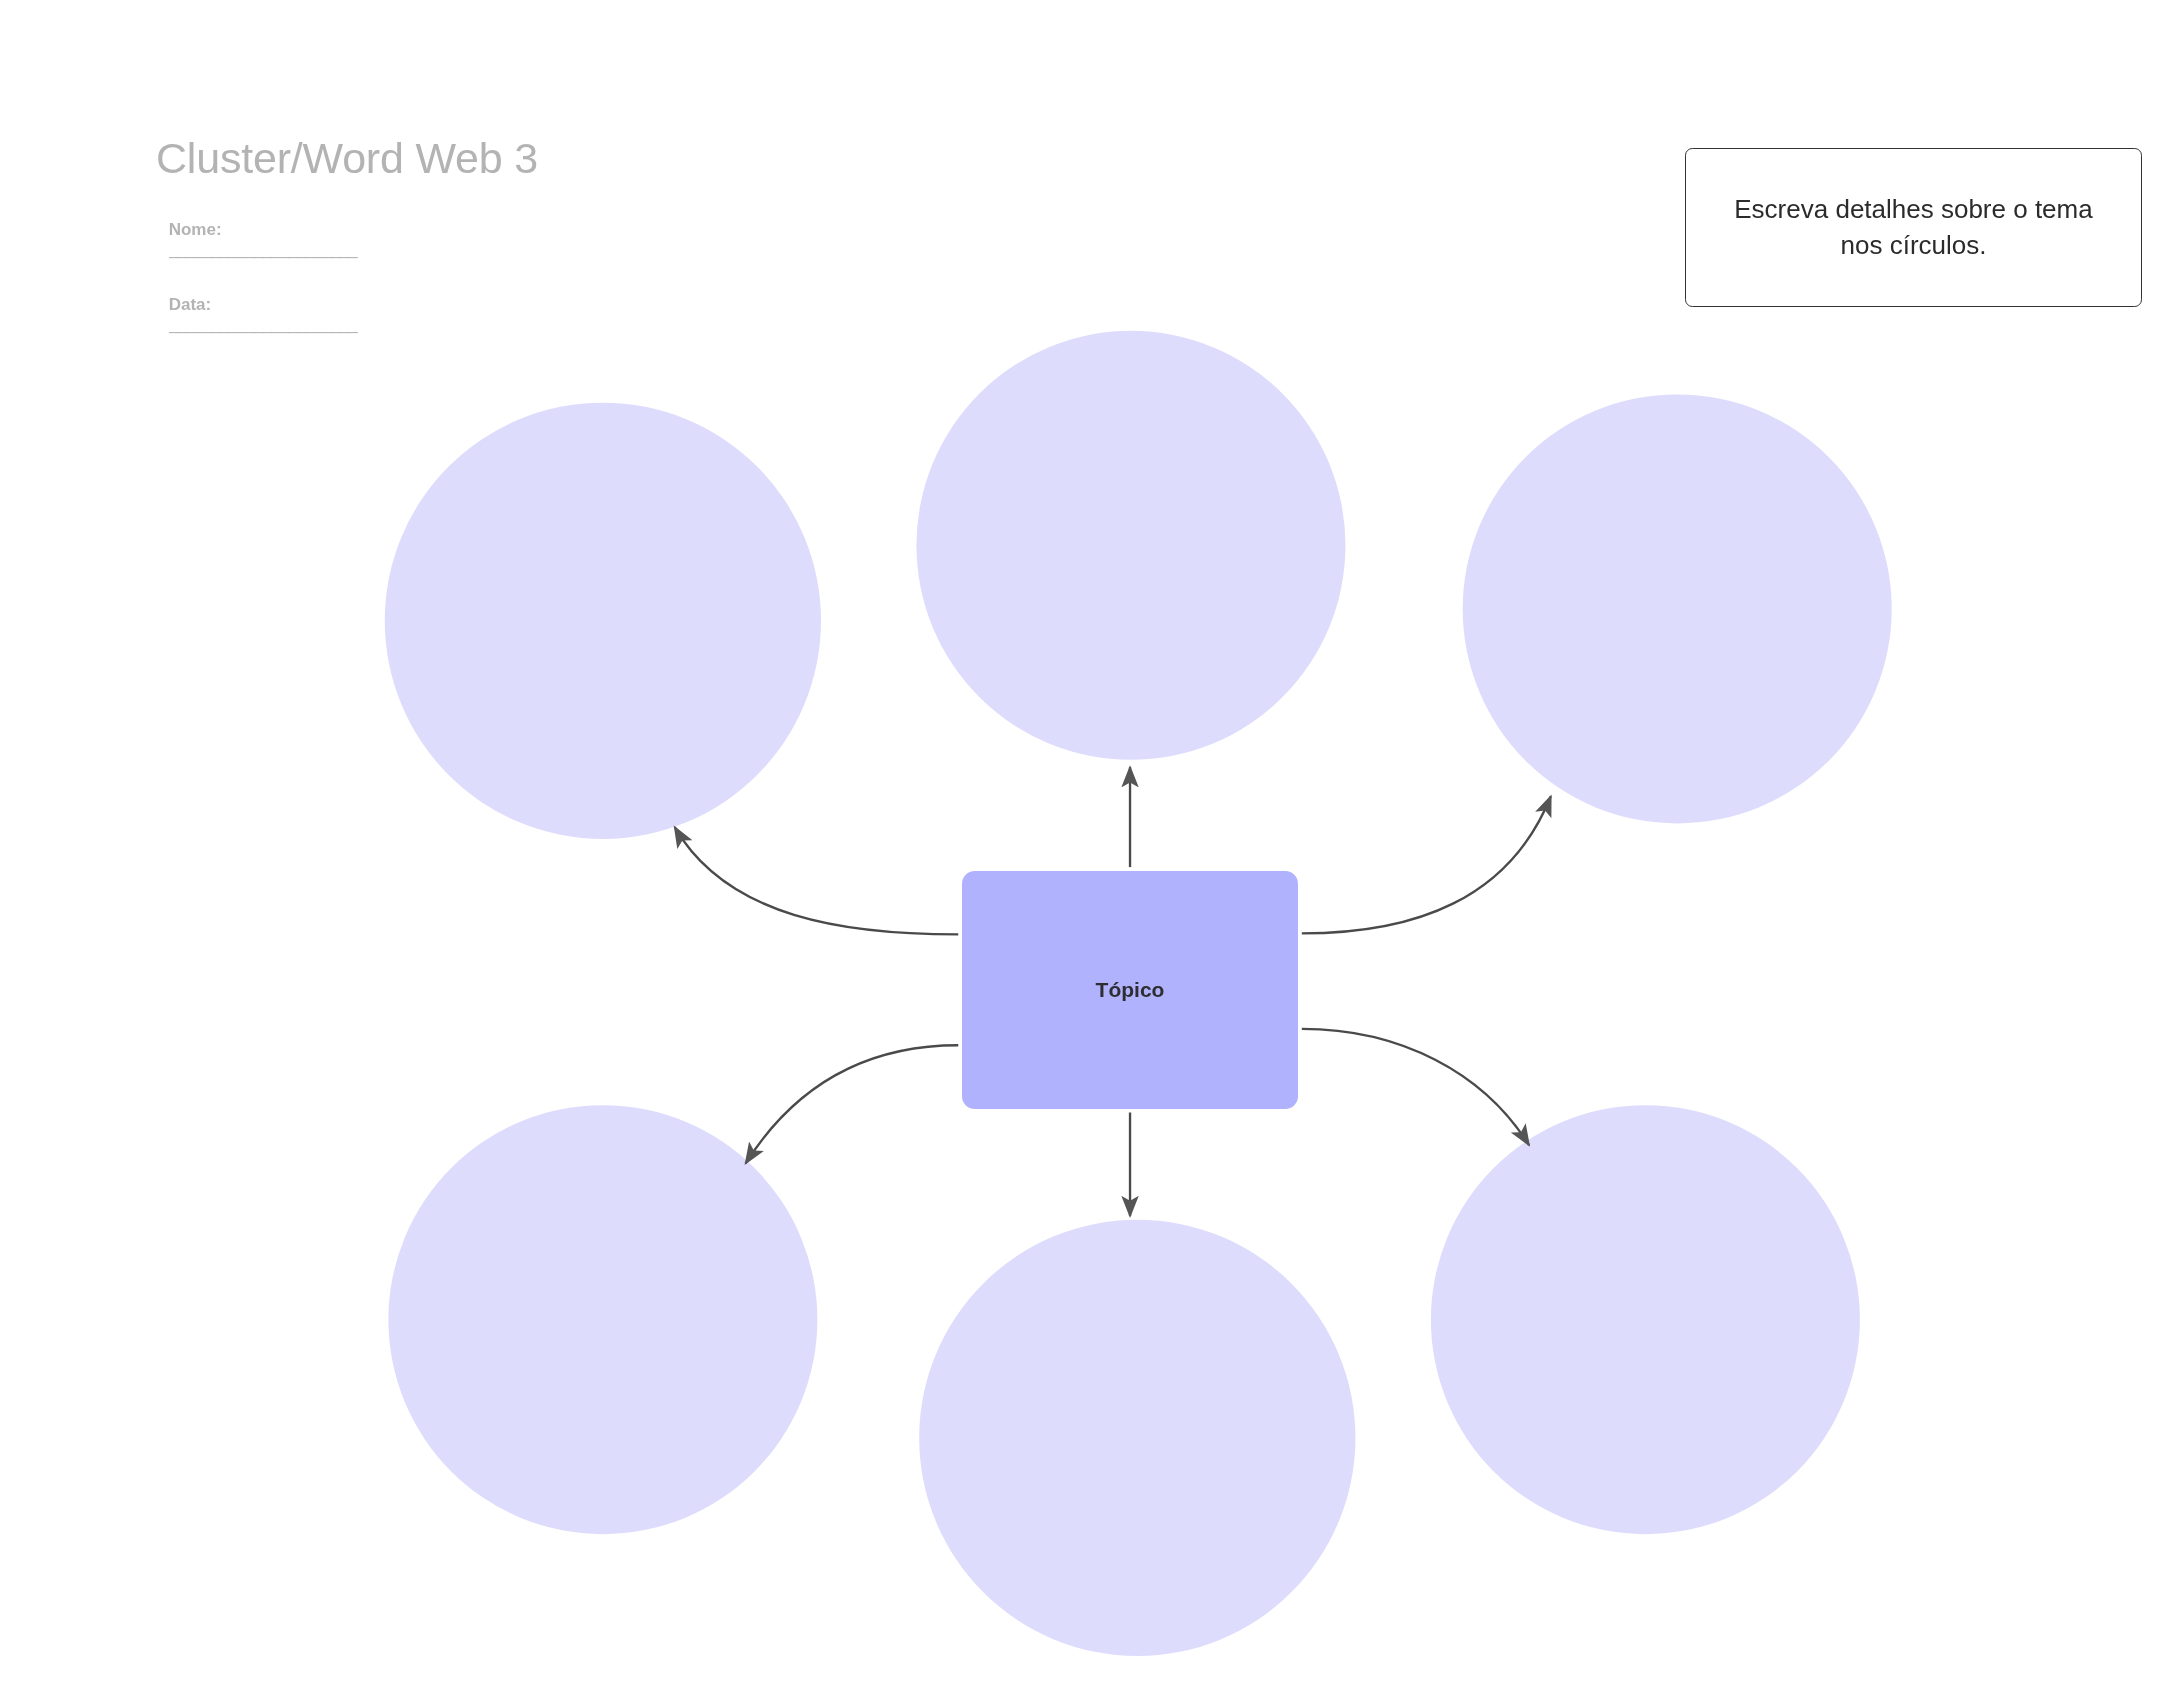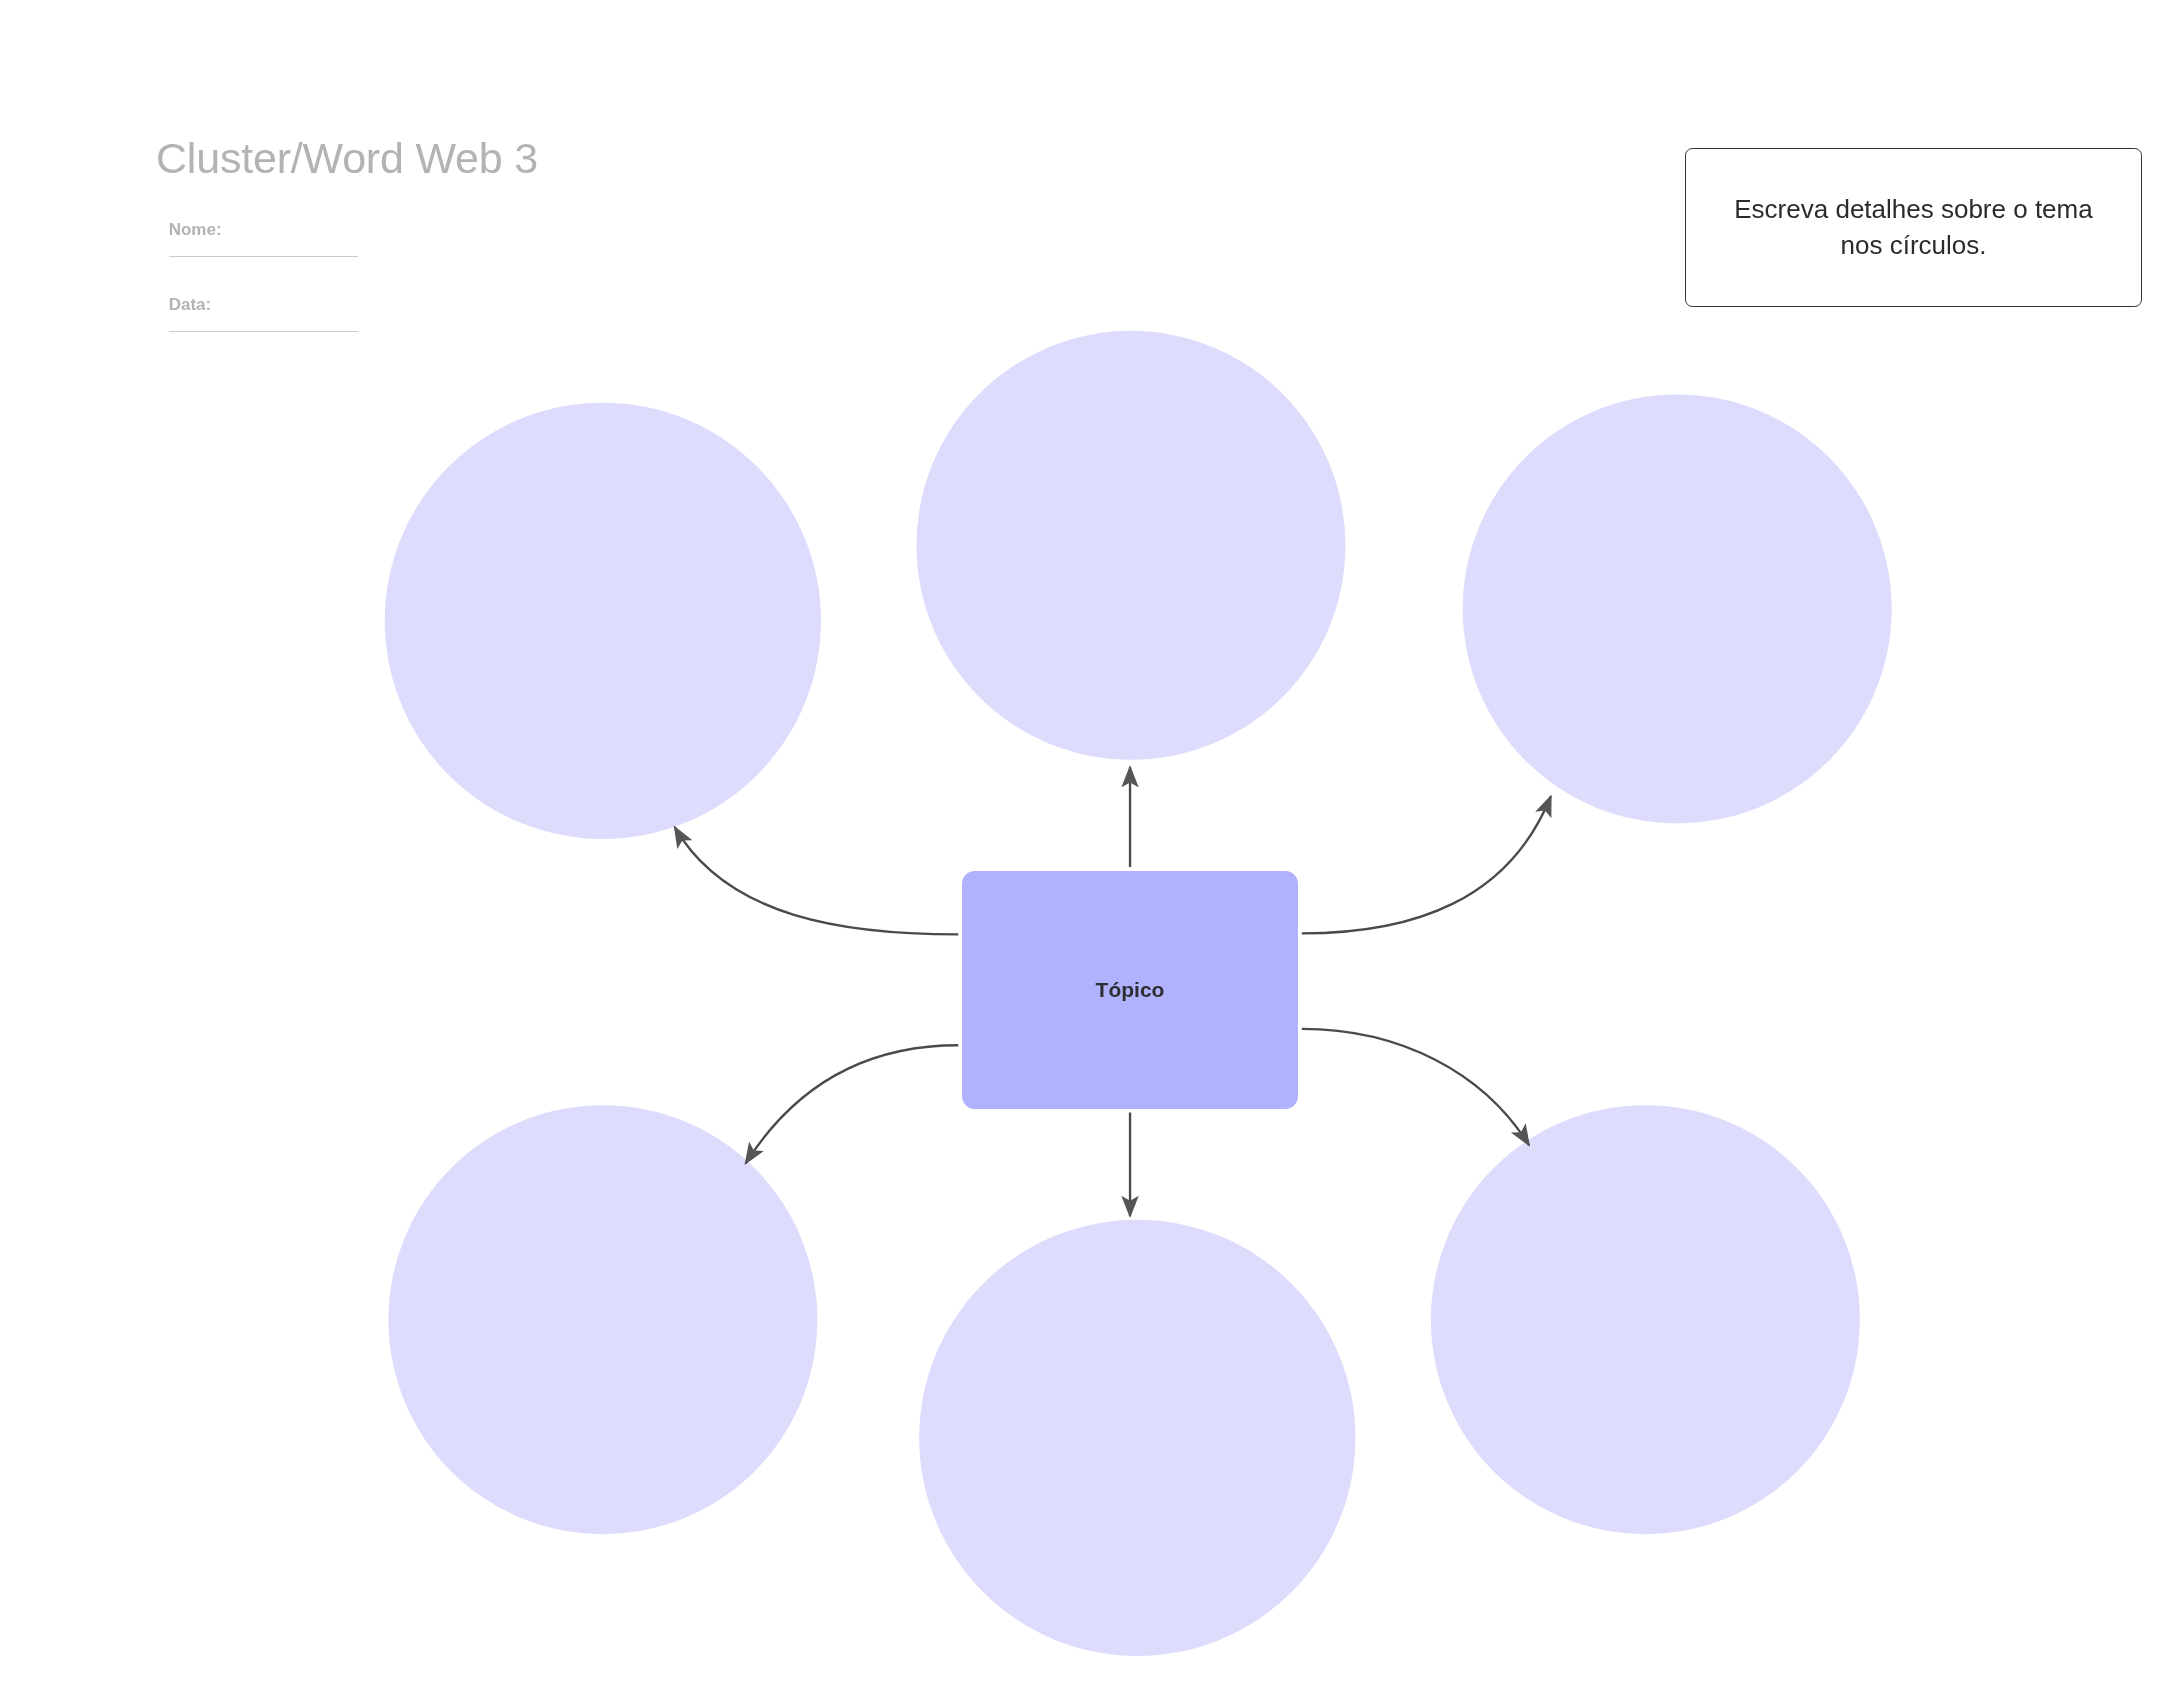--- a/index.html
+++ b/index.html
@@ -43,21 +43,21 @@
     font-size: 17px;
     font-weight: bold;
     flex-direction: column;
   }
   .field-label {
     white-space: nowrap;
   }
   .field-rule {
     margin-left: 12.7px;
     letter-spacing: -0.9px;
-    font-weight: bold;
+    font-weight: normal;
     white-space: nowrap;
     overflow: hidden;
   }
   .field-rule.nome { width: 364px; }
   .field-rule.data { width: 364px; }
 
   
   .instruction-box {
     position: absolute;
     left: 1685px;

